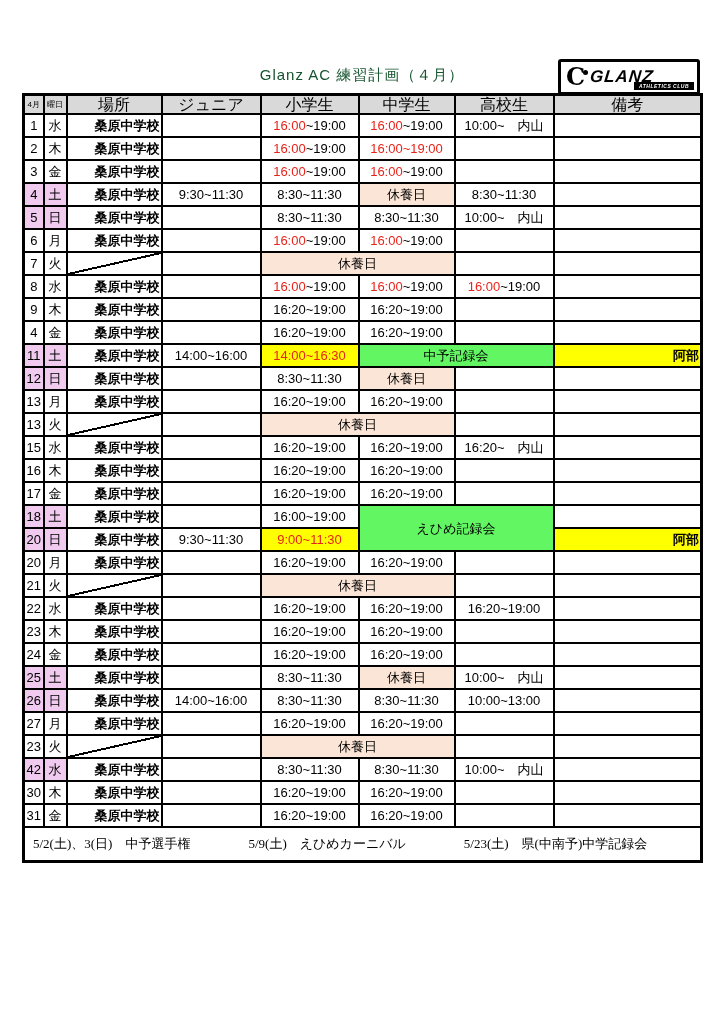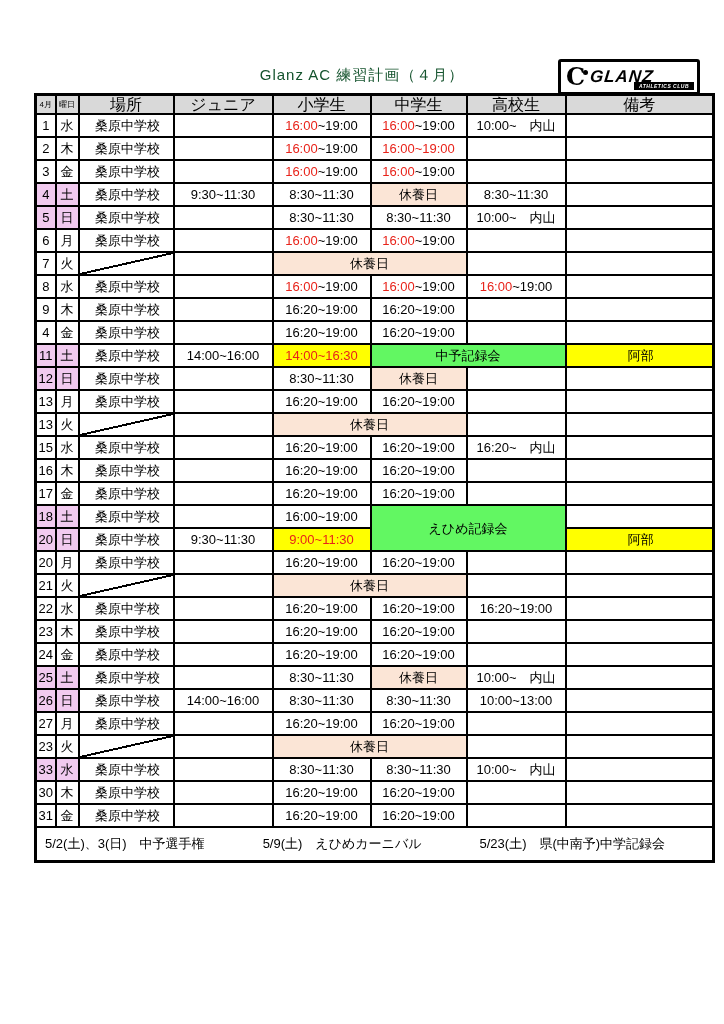--- a/index.html
+++ b/index.html
@@ -13,38 +13,38 @@
   .logo-inner{background:#fff;width:100%;height:100%;position:relative;display:flex;
               align-items:center;padding-left:5px;box-sizing:border-box;overflow:hidden;}
   .logo-c{font-size:24px;font-weight:bold;line-height:22px;font-family:"DejaVu Serif",serif;}
   .logo-dot{width:5px;height:5px;background:#000;border-radius:50%;margin:-10px 2px 0 -2px;}
   .logo-text{font-size:17px;font-weight:bold;font-style:italic;letter-spacing:1px;
              transform:skewX(-6deg);}
   .logo-sub{position:absolute;right:3px;bottom:2px;background:#000;color:#fff;
             font-size:5px;font-style:italic;font-weight:bold;padding:1px 5px;letter-spacing:.5px;}
   
   .table-wrap{position:absolute;top:93px;left:22px;}
-  table{border-collapse:collapse;table-layout:fixed;width:678px;margin-left:12px;}
+  table{border-collapse:collapse;table-layout:fixed;width:678px;}
   td,th{border:2px solid #000;height:21px;line-height:21px;text-align:center;
         font-size:13px;font-weight:normal;padding:0 1px;white-space:nowrap;overflow:hidden;
         box-sizing:border-box;}
   table{border:3px solid #000;}
   thead th{background:var(--c-header);height:17px;line-height:17px;font-size:16px;}
   thead th.hsmall{font-size:8px;letter-spacing:0;}
-  td.left{text-align:center;padding-left:4px;}
+  td.left{text-align:right;padding-left:4px;font-weight:bold;}
   td.hol{background:var(--c-pink);}
   td.bg-peach{background:var(--c-peach);}
   td.bg-yellow{background:var(--c-yellow);}
   td.bg-green{background:var(--c-green);}
   span.red{color:var(--c-red);}
   td.diag{background:linear-gradient(to bottom right,
           transparent calc(50% - 1px), #000 calc(50% - 1px),
           #000 calc(50% + 1px), transparent calc(50% + 1px));}
   tfoot td{height:32px;line-height:32px;text-align:left;padding-left:8px;font-size:13px;}
-  .footer-events{display:flex;gap:58px;}
+  .footer-events{display:flex;gap:58px;font-family:Liberation Serif, serif;}
 </style>
 </head>
 <body>
 
 <div class="sheet">
 
   <div class="page-title">Glanz AC 練習計画（４月）</div>
 
   <div class="logo">
     <div class="logo-inner">
@@ -346,21 +346,21 @@
           <tr>
             <td class="">23</td>
             <td class="">火</td>
             <td class="diag"></td>
             <td></td>
             <td colspan="2" class="bg-peach">休養日</td>
             <td></td>
             <td></td>
           </tr>
           <tr>
-            <td class="hol">33</td>
+            <td class="hol">42</td>
             <td class="hol">水</td>
             <td class="left">桑原中学校</td>
             <td></td>
             <td>8:30~11:30</td>
             <td>8:30~11:30</td>
             <td>10:00~　内山</td>
             <td></td>
           </tr>
           <tr>
             <td class="">30</td>

